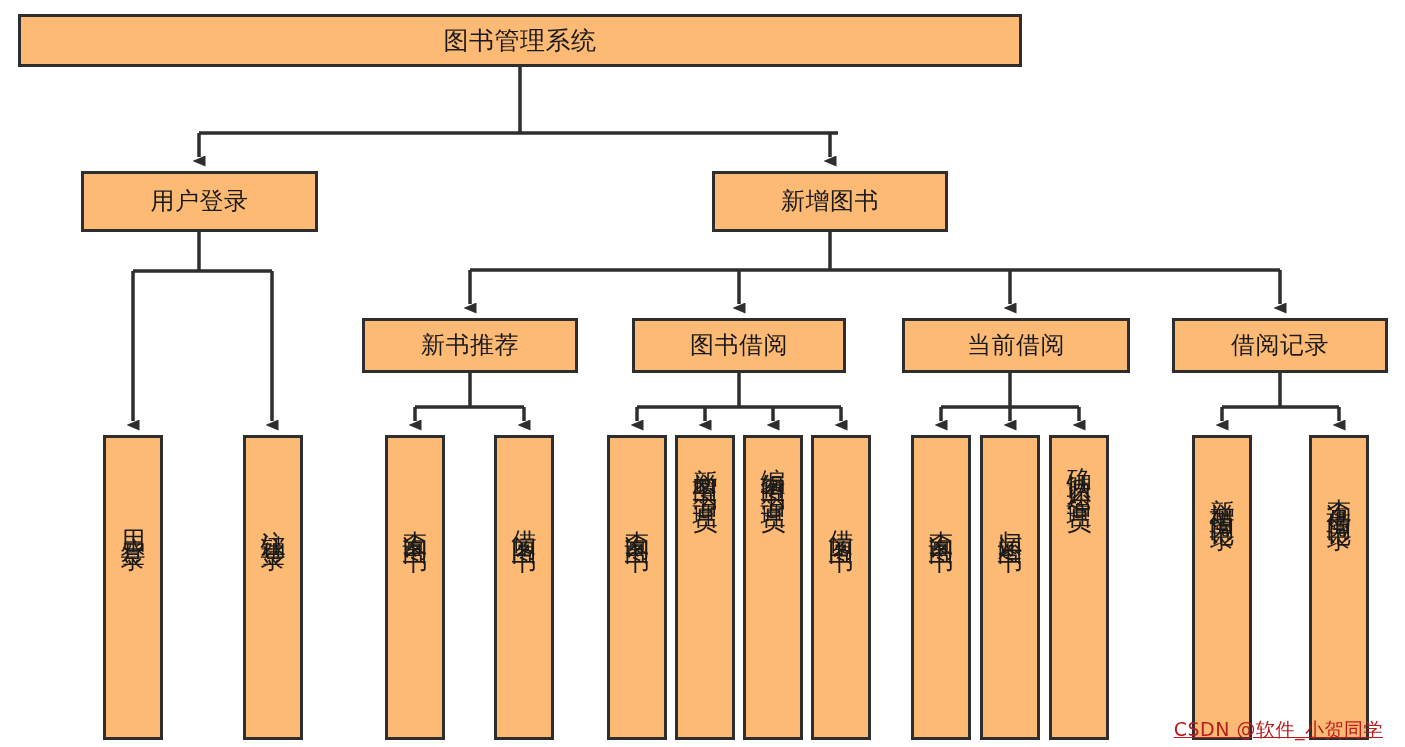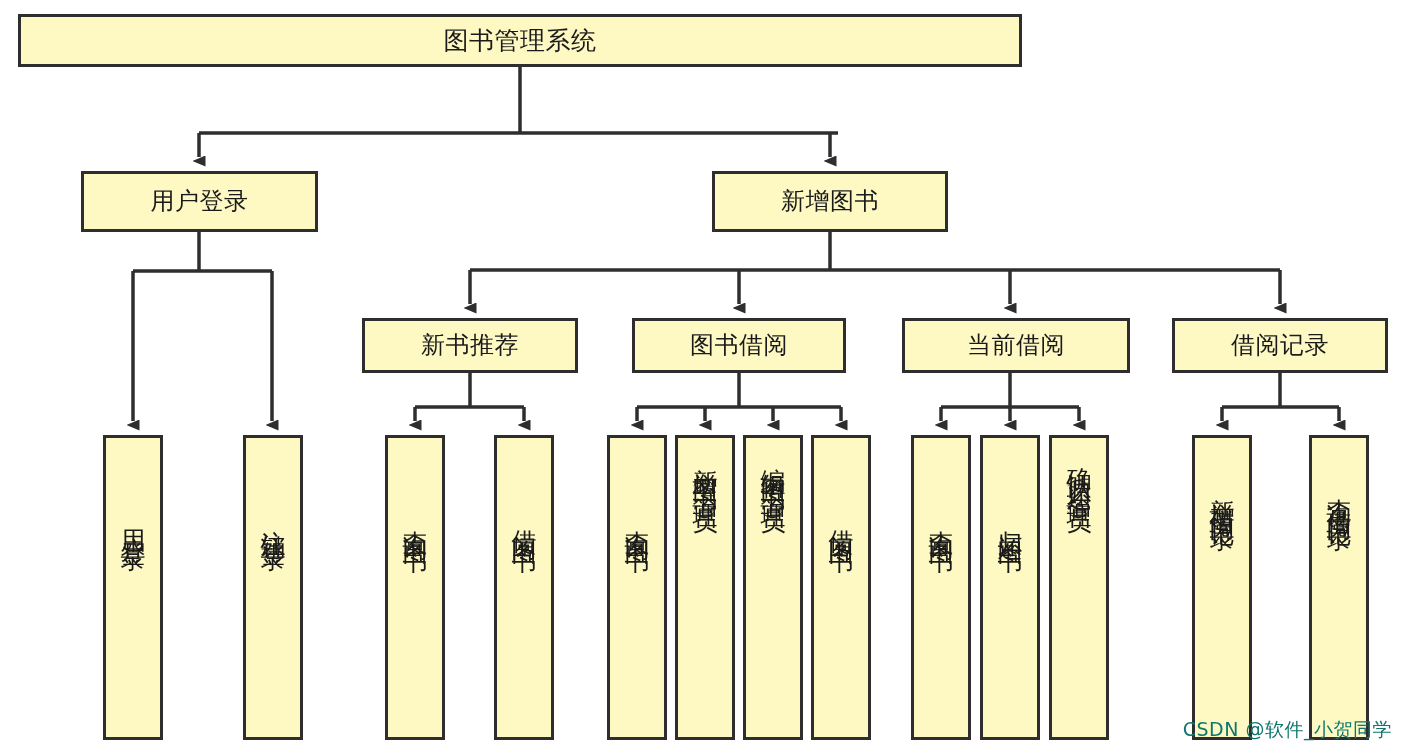--- a/index.html
+++ b/index.html
@@ -21,21 +21,21 @@
     position: absolute;
     left: 0;
     top: 0;
     width: 1405px;
     height: 747px;
   }
   .node {
     position: absolute;
     box-sizing: border-box;
     border: 3px solid #2e2e2e;
-    background: #fef9c3;
+    background: #fdba74;
     display: flex;
     align-items: center;
     justify-content: center;
     color: #1a1a1a;
   }
   .node-label {
     display: block;
     text-align: center;
     line-height: 1.18;
     letter-spacing: 0.5px;
@@ -64,26 +64,27 @@
   }
   
   .node.v.mid {
     padding-top: 72px;
   }
   .node.v.mid2 {
     padding-top: 40px;
   }
   .watermark {
     position: absolute;
-    right: 13px;
+    right: 22px;
     bottom: 4px;
     font-size: 19px;
-    color: #0f766e;
+    color: #b91c1c;
     white-space: nowrap;
     letter-spacing: 0.5px;
+    text-decoration: underline;
   }
 </style>
 </head>
 <body>
 
 <div id="canvas">
 
   <svg id="edges" viewBox="0 0 1405 747" xmlns="http://www.w3.org/2000/svg">
     <defs>
       <marker id="arrow" markerWidth="11" markerHeight="13" refX="1.5" refY="6.5" orient="auto" markerUnits="userSpaceOnUse">

